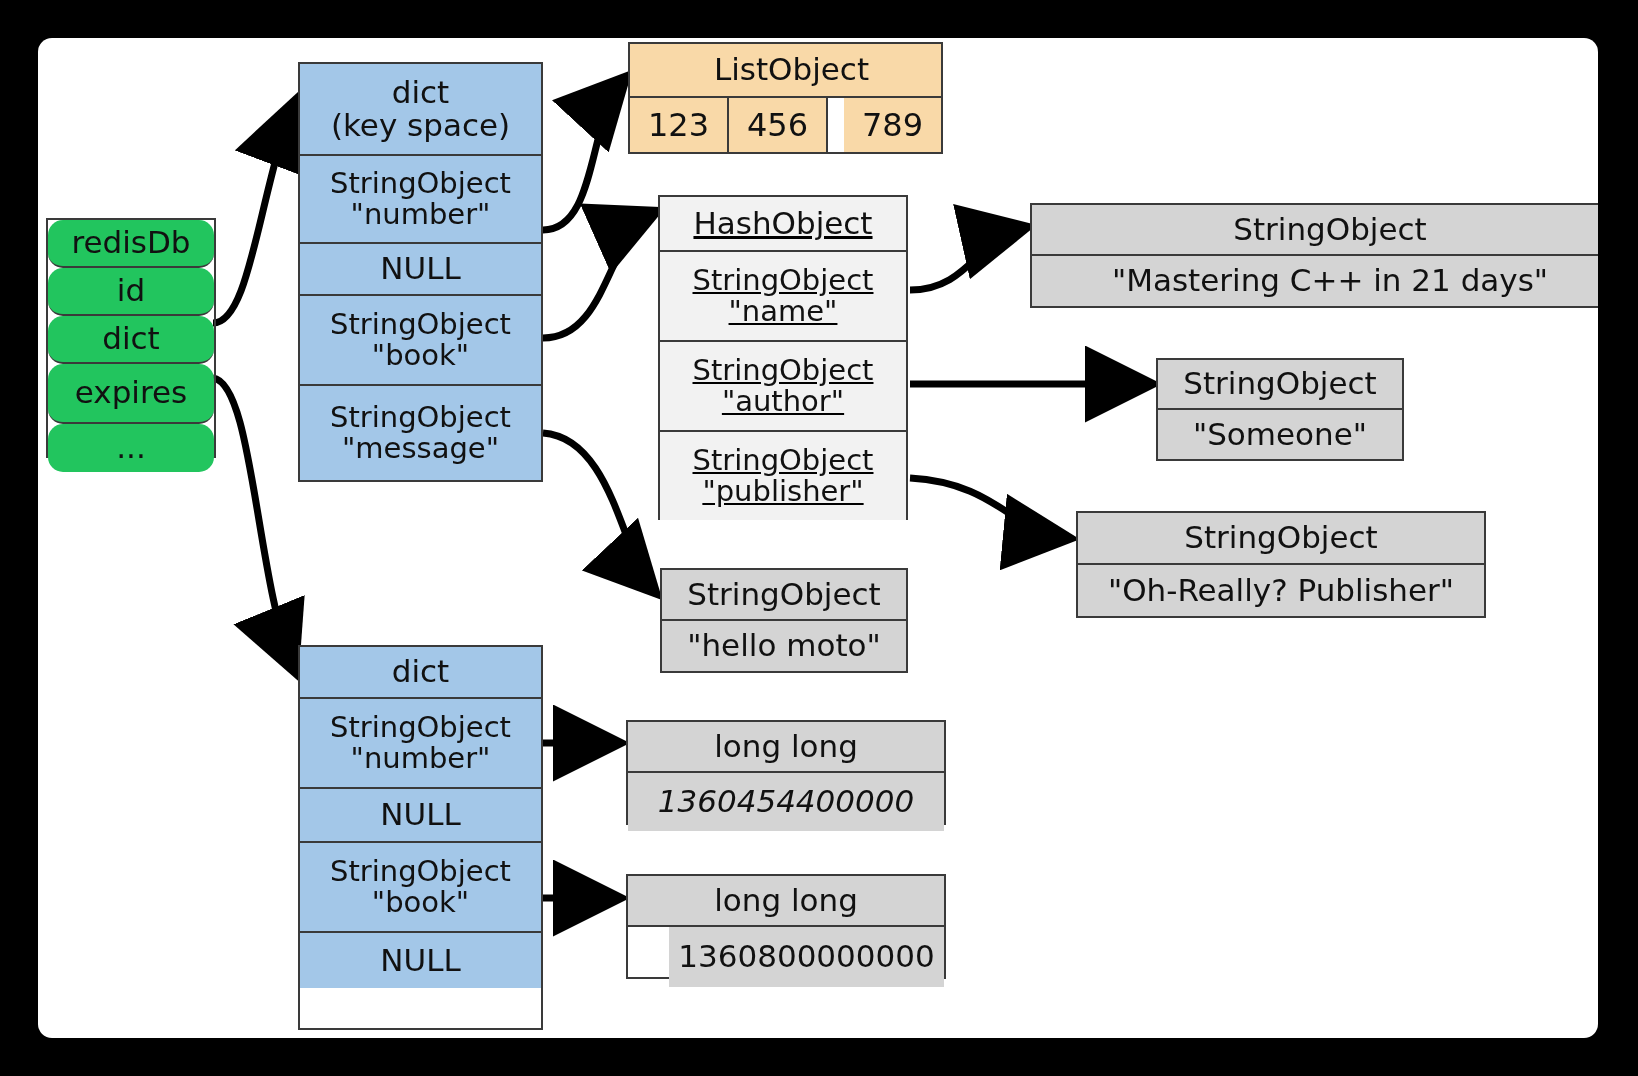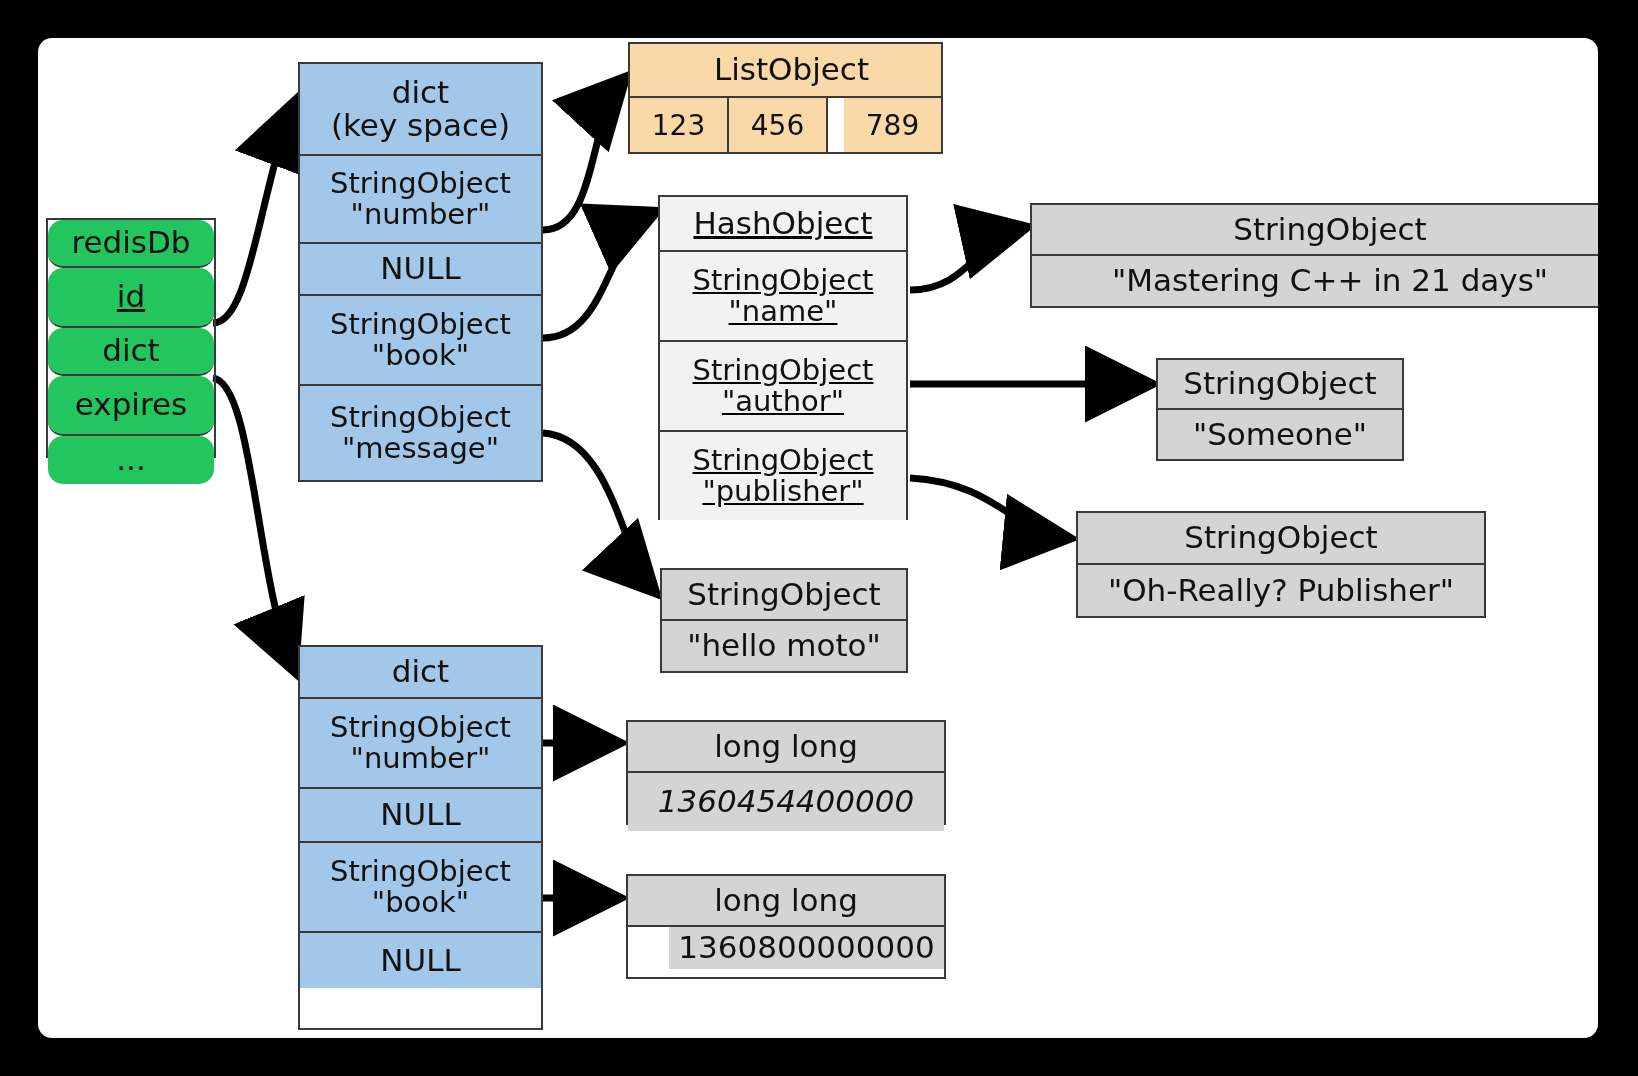--- a/index.html
+++ b/index.html
@@ -17,21 +17,21 @@
   .green .cell{background:#22c55e;border-radius:15px;}
   .blue  .cell{background:#a3c7e8;}
   .orange .cell{background:#f9d9a8;padding-left:12px;}
   .gray  .cell{background:#d4d4d4;}
   .white .cell{background:#f2f2f2;}
   .hdr{font-size:31px;}
   .val{font-size:31px;}
   .sm{font-size:29px;}
   .listrow{display:flex;}
   .listrow .lc{flex:1;border-right:2px solid #3a3a3a;display:flex;align-items:center;
-               justify-content:center;font-size:28px;color:#111;background:#f9d9a8;}
+               justify-content:center;font-size:32px;color:#111;background:#f9d9a8;}
   .listrow .lc:last-child{border-right:none;margin-left:16px;}
 </style>
 </head>
 <body>
 
 <div id="root">
   <div id="canvas">
 
     <svg class="edges" viewBox="0 0 1560 1000">
       <defs>
@@ -56,21 +56,21 @@
 
       <path d="M872,440 C960,445 975,495 1028,500" stroke="#000" stroke-width="7" fill="none" marker-end="url(#ah)"></path>
 
       <path d="M505,705 L578,705" stroke="#000" stroke-width="7" fill="none" marker-end="url(#ah)"></path>
 
       <path d="M505,860 L578,860" stroke="#000" stroke-width="7" fill="none" marker-end="url(#ah)"></path>
     </svg>
 
     <div class="box green" style="left:8px;top:180px;width:170px;height:240px;">
       <div class="cell hdr" style="height:48px;">redisDb</div>
-      <div class="cell hdr" style="height:60px;text-decoration:underline;">id</div>
+      <div class="cell hdr" style="height:48px;">id</div>
       <div class="cell hdr" style="height:48px;">dict</div>
       <div class="cell hdr" style="height:60px;">expires</div>
       <div class="cell hdr" style="height:48px;">...</div>
     </div>
 
     <div class="box blue" style="left:260px;top:24px;width:245px;height:420px;">
       <div class="cell hdr" style="height:92px;">dict
 (key space)</div>
       <div class="cell sm" style="height:88px;">StringObject
 "number"</div>
@@ -130,17 +130,17 @@
       <div class="cell hdr" style="height:55px;">NULL</div>
     </div>
 
     <div class="box gray" style="left:588px;top:682px;width:320px;height:105px;">
       <div class="cell hdr" style="height:51px;">long long</div>
       <div class="cell val" style="height:58px;font-style:italic;">1360454400000</div>
     </div>
 
     <div class="box gray" style="left:588px;top:836px;width:320px;height:105px;">
       <div class="cell hdr" style="height:51px;">long long</div>
-      <div class="cell val" style="height:42px;margin-left:41px;">1360800000000</div>
+      <div class="cell val" style="height:60px;margin-left:41px;">1360800000000</div>
     </div>
 
   </div>
 </div>
 
 </body></html>

